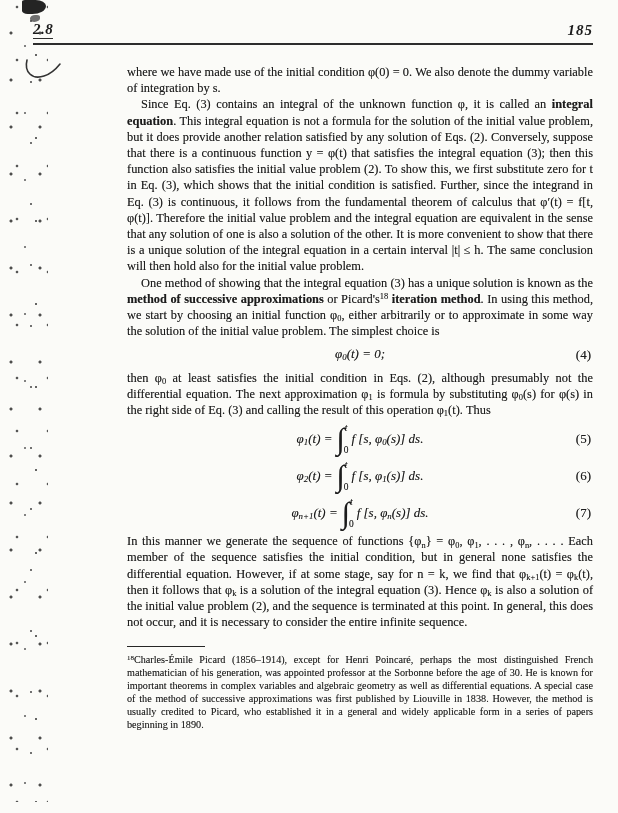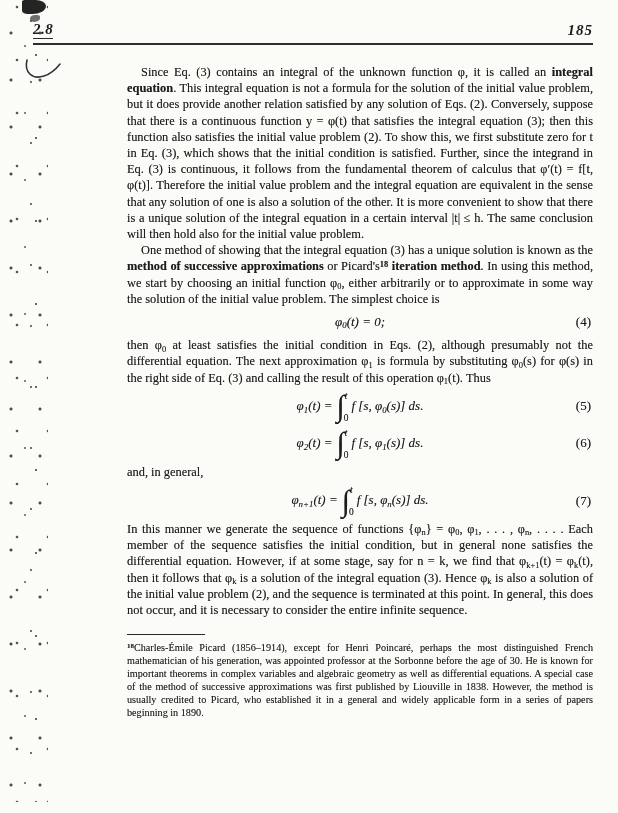--- a/index.html
+++ b/index.html
@@ -42,21 +42,21 @@
   .pg-num{margin-left:auto;letter-spacing:1px;}
   
   .page-content{
     position:absolute;left:127px;top:64px;width:466px;
     font-size:12.4px;line-height:16.2px;text-align:justify;
     text-shadow:0 0 .4px rgba(20,20,20,.45);
   }
   .para{margin:0;}
   .indent{text-indent:14px;}
   sub{font-size:68%;vertical-align:baseline;position:relative;top:.28em;line-height:0;}
-  sup{font-size:68%;vertical-align:baseline;position:relative;top:-.45em;line-height:0;font-weight:bold;}
+  sup{font-size:68%;vertical-align:baseline;position:relative;top:-.45em;line-height:0;}
   b{font-weight:bold;}
   
   .equation{
     position:relative;text-align:center;font-style:italic;font-size:13px;
     margin:7px 0 7px 0;
   }
   .equation.tall{margin:4px 0 4px 0;}
   .eq-body{display:inline-flex;align-items:center;}
   .eq-number{
     position:absolute;right:2px;top:50%;transform:translateY(-50%);
@@ -90,20 +90,21 @@
   <path d="M4 2 C 1 14, 9 22, 21 18 C 28 16, 33 11, 37 6" fill="none" stroke="#333" stroke-width="1.6" stroke-linecap="round"></path>
 </svg>
 
 <div class="page-header">
   <span class="sec-num">2.8</span>
   <span class="pg-num">185</span>
 </div>
 
 <div class="page-content">
 
+  <p class="para"><span>where we have made use of the initial condition φ(0) = 0. We also denote the dummy variable of integration by s.</span></p>
 
   <p class="para indent"><span>Since Eq. (3) contains an integral of the unknown function φ, it is called an </span><b>integral equation</b><span>. This integral equation is not a formula for the solution of the initial value problem, but it does provide another relation satisfied by any solution of Eqs. (2). Conversely, suppose that there is a continuous function y = φ(t) that satisfies the integral equation (3); then this function also satisfies the initial value problem (2). To show this, we first substitute zero for t in Eq. (3), which shows that the initial condition is satisfied. Further, since the integrand in Eq. (3) is continuous, it follows from the fundamental theorem of calculus that φ′(t) = f[t, φ(t)]. Therefore the initial value problem and the integral equation are equivalent in the sense that any solution of one is also a solution of the other. It is more convenient to show that there is a unique solution of the integral equation in a certain interval |t| ≤ h. The same conclusion will then hold also for the initial value problem.</span></p>
 
   <p class="para indent"><span>One method of showing that the integral equation (3) has a unique solution is known as the </span><b>method of successive approximations</b><span> or Picard's</span><sup>18</sup><span> </span><b>iteration method</b><span>. In using this method, we start by choosing an initial function φ</span><sub>0</sub><span>, either arbitrarily or to approximate in some way the solution of the initial value problem. The simplest choice is</span></p>
 
   <div class="equation">
     <span class="eq-body">
         <span>φ</span>
         <sub>0</sub>
         <span>(t) = 0;</span>
@@ -137,21 +138,20 @@
         <span class="int-limits">
           <span class="int-upper">t</span>
           <span class="int-lower">0</span>
         </span>
       </span>
       <span><span>f [s, φ</span><sub>1</sub><span>(s)] ds.</span></span>
     </span>
     <span class="eq-number">(6)</span>
   </div>
 
-  <p class="para"><span>and, in general,</span></p>
 
   <div class="equation tall">
     <span class="eq-body">
       <span><span>φ</span><sub>n+1</sub><span>(t) = </span></span>
       <span class="integral">
         <span class="int-glyph">∫</span>
         <span class="int-limits">
           <span class="int-upper">t</span>
           <span class="int-lower">0</span>
         </span>

